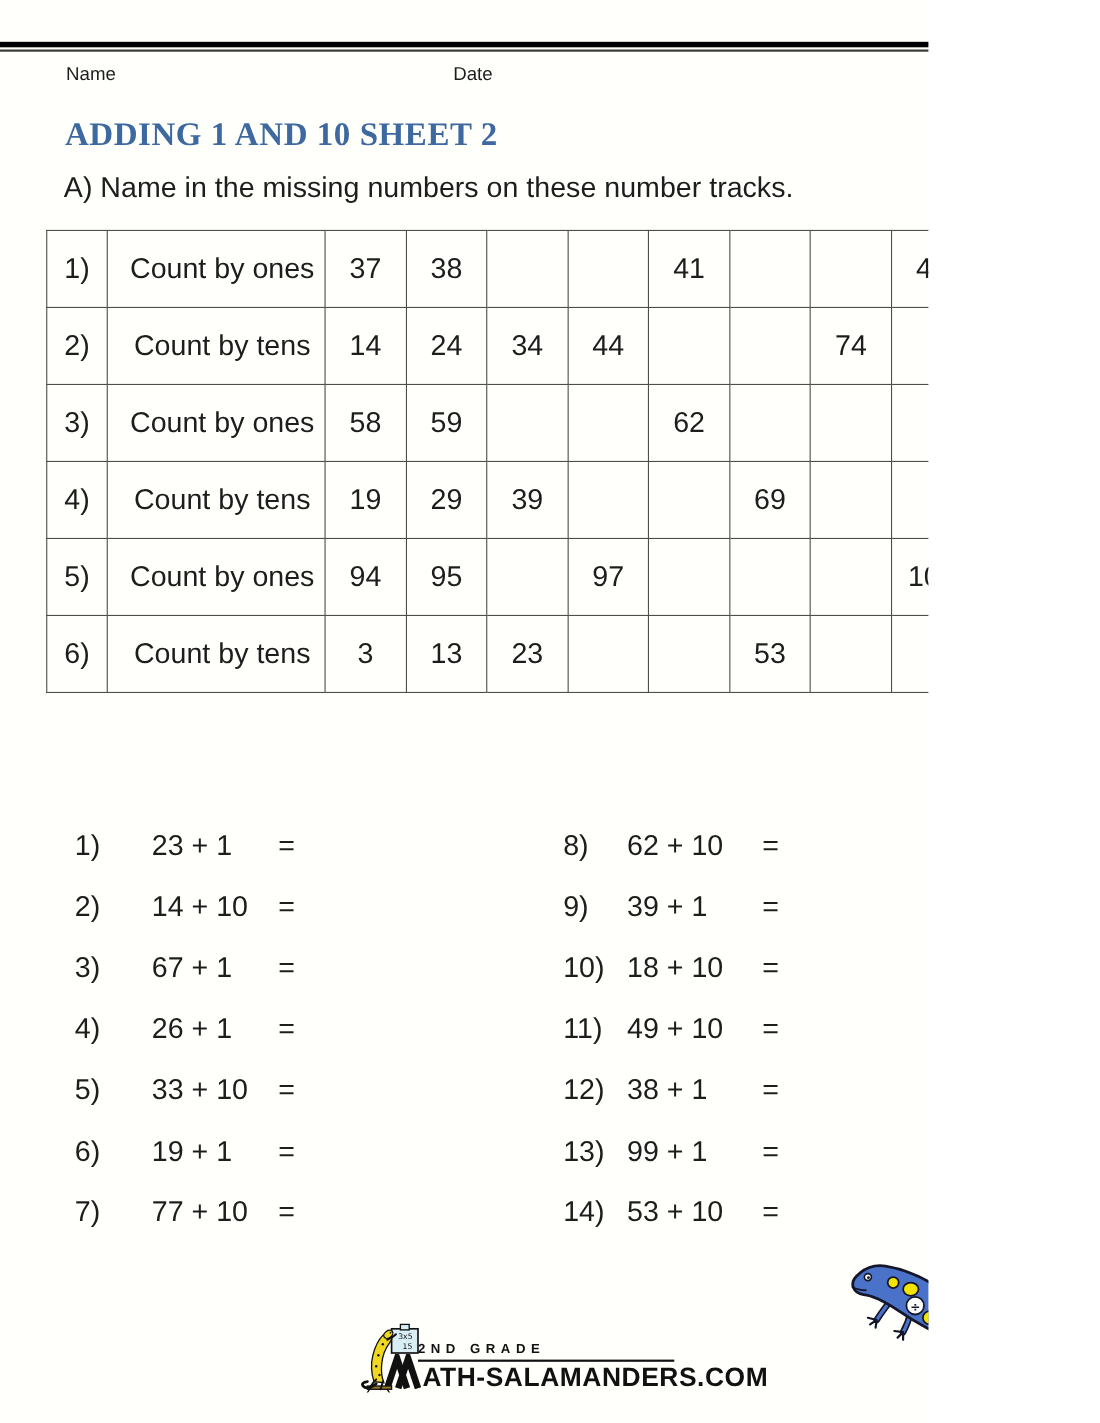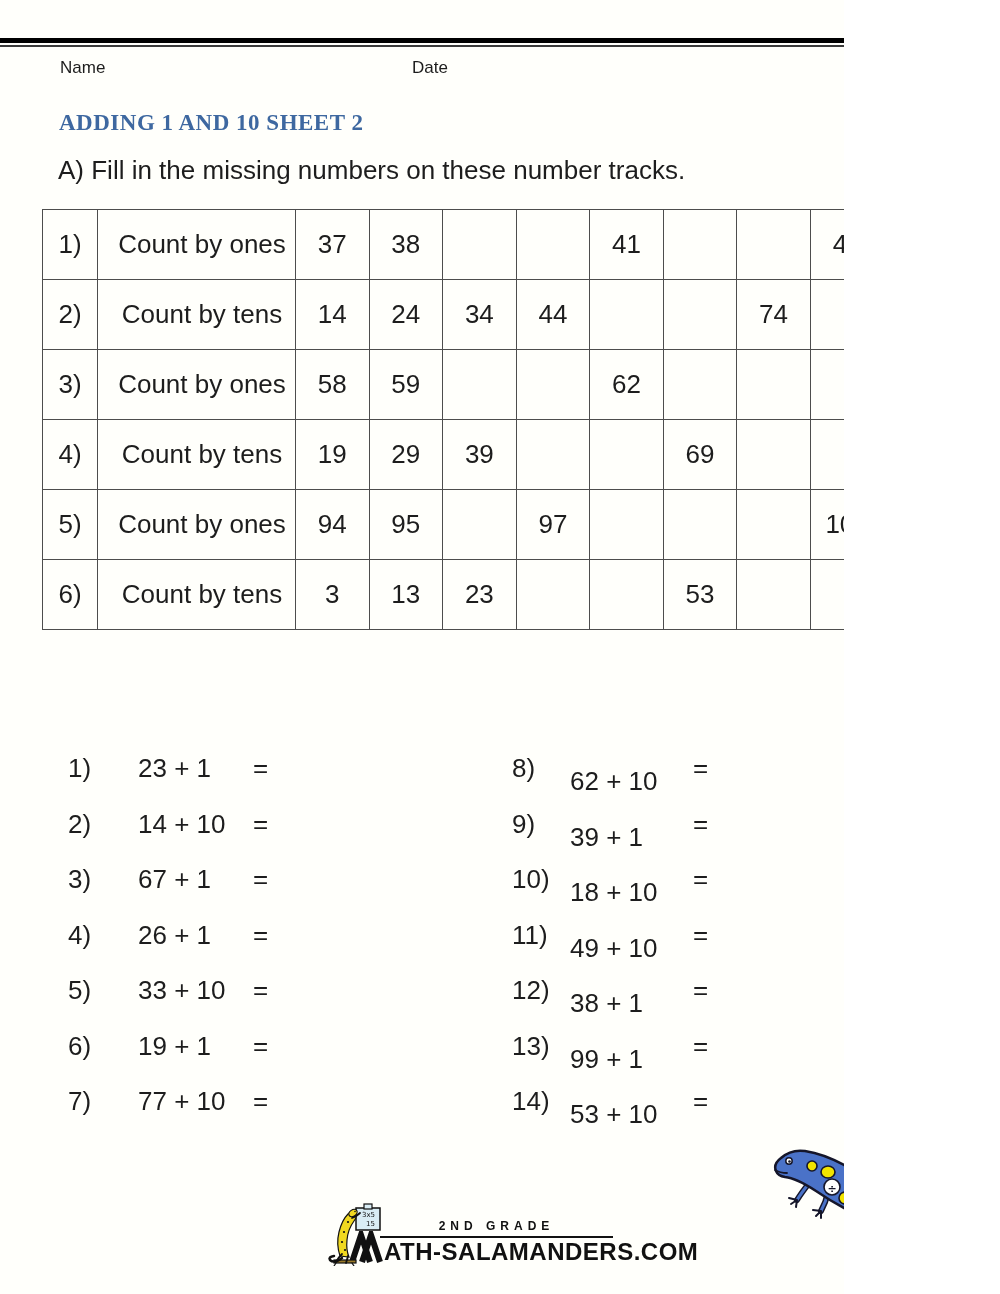--- a/index.html
+++ b/index.html
@@ -12,21 +12,21 @@
   .rule-thin{position:absolute;left:0;top:45px;width:1000px;height:2px;background:#3a3a3a;}
 
   .name-label{position:absolute;left:60px;top:58px;font-size:17px;line-height:20px;}
   .date-label{position:absolute;left:412px;top:58px;font-size:17px;line-height:20px;}
 
   .grade-logo{position:absolute;left:866px;top:60px;width:100px;height:87px;}
   .grade-logo svg{display:block;width:100%;height:100%;}
 
   .title{
     position:absolute;left:59px;top:104px;font-family:"Liberation Serif", serif;
-    font-weight:bold;font-size:23px;line-height:38px;color:#3e68a0;letter-spacing:0.5px;
+    font-weight:bold;font-size:30px;line-height:38px;color:#3e68a0;letter-spacing:0.5px;
     white-space:nowrap;
   }
   .section-heading{position:absolute;left:58px;font-size:26px;line-height:30px;white-space:nowrap;}
   .section-a{top:155px;}
   .section-b{top:695px;}
 
   table.tracks{
     position:absolute;left:42px;top:209px;width:916px;
     border-collapse:collapse;table-layout:fixed;
   }
@@ -40,26 +40,26 @@
 
   .problems{position:absolute;top:753px;width:280px;height:380px;}
   .problems-left{left:68px;}
   .problems-right{left:512px;}
   .prob-row{position:absolute;left:0;height:30px;font-size:26px;line-height:30px;white-space:nowrap;}
   .p-num{position:absolute;left:0;top:0;}
   .p-expr{position:absolute;top:0;}
   .p-eq{position:absolute;top:0;}
   .problems-left .p-expr{left:70px;}
   .problems-left .p-eq{left:185px;}
-  .problems-right .p-expr{left:58px;margin-top:13px;}
+  .problems-right .p-expr{left:58px;}
   .problems-right .p-eq{left:181px;}
 
   
   .grade-text{
-    position:absolute;left:380px;top:1219px;width:233px;text-align:center;
+    position:absolute;left:380px;top:1219px;width:233px;text-align:left;
     font-size:12px;font-weight:bold;letter-spacing:5px;color:#111;white-space:nowrap;
   }
   .grade-rule{position:absolute;left:380px;top:1236px;width:233px;height:2px;background:#111;}
   .brand{position:absolute;left:350px;top:1231px;white-space:nowrap;}
   .brand-m{vertical-align:-3px;}
   .brand-m path{fill:none;stroke:#111;stroke-width:6;}
   .brand-rest{
     font-size:24px;font-weight:bold;letter-spacing:0.5px;color:#111;
     font-family:"Liberation Sans", sans-serif;
     margin-top:41px;
@@ -106,21 +106,21 @@
             <circle cx="33" cy="58" r="1.5"></circle>
           <circle cx="30" cy="66" r="1.3"></circle>
             <circle cx="40" cy="17" r="1.2"></circle>
         </g>
       </g>
     </svg>
   </div>
 
   <div class="title">ADDING 1 AND 10 SHEET 2</div>
 
-  <div class="section-heading section-a">A) Fill in the missing numbers on these number tracks.</div>
+  <div class="section-heading section-a">A) Name in the missing numbers on these number tracks.</div>
 
   <table class="tracks">
     <colgroup>
       <col class="c-num">
         <col class="c-label">
       <col>
         <col>
         <col>
         <col>
         <col>

